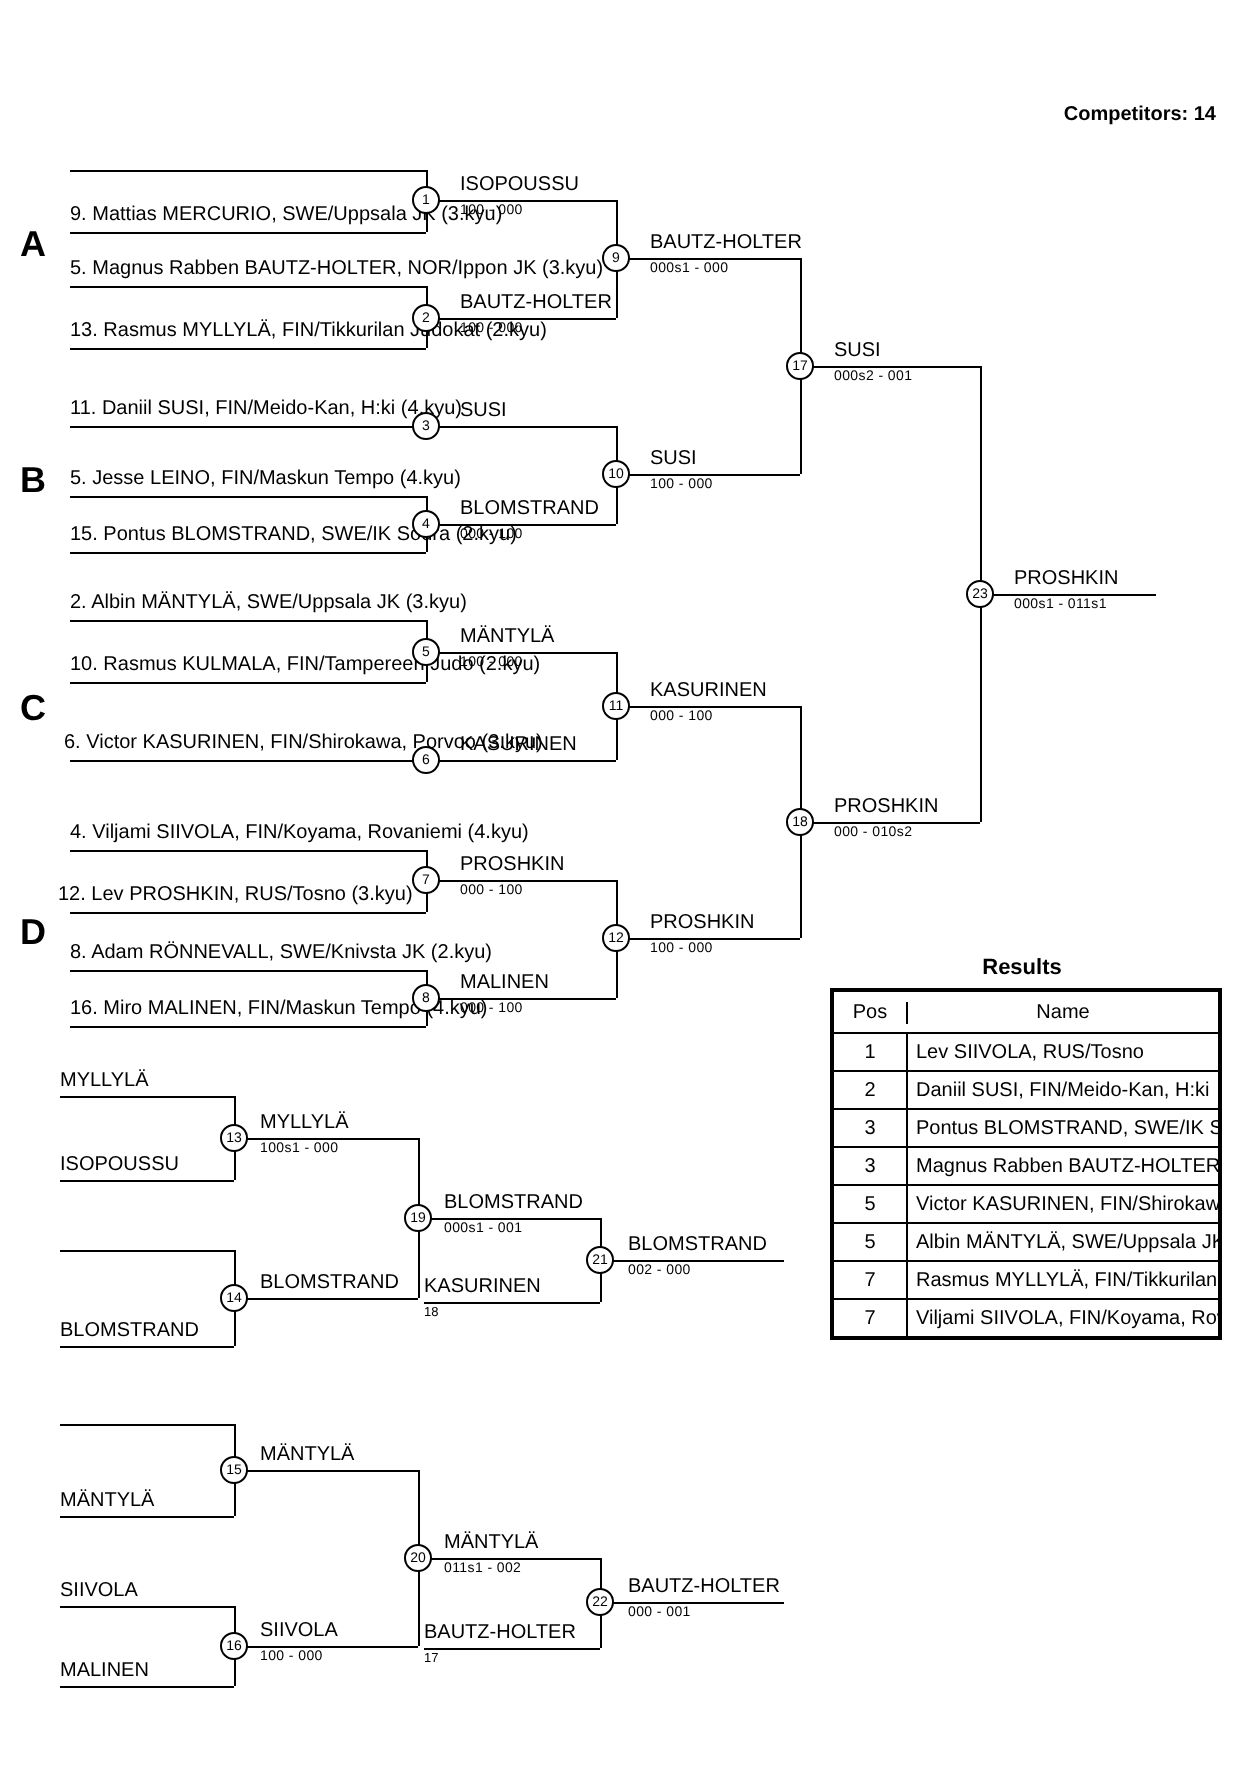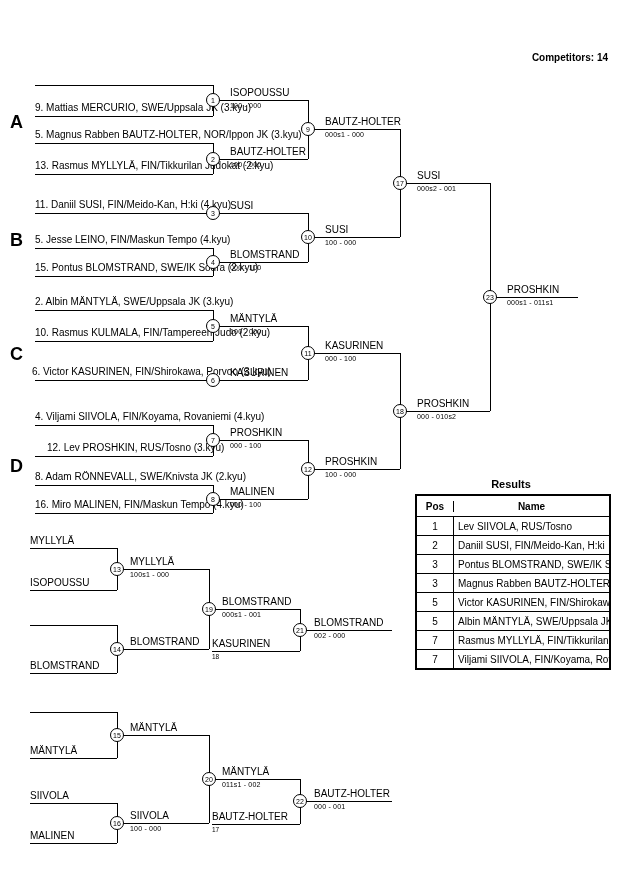--- a/index.html
+++ b/index.html
@@ -14,21 +14,21 @@
   .entry{position:absolute;font-size:10px;white-space:nowrap;}
   .wname{position:absolute;font-size:10px;white-space:nowrap;}
   .score{position:absolute;font-size:7px;white-space:nowrap;letter-spacing:.2px;}
   .ref{position:absolute;font-size:6.5px;}
   .circle{position:absolute;width:12px;height:12px;background:#fff;border:1px solid #000;
           border-radius:50%;display:flex;align-items:center;justify-content:center;
           font-size:7px;z-index:2;}
   .rtitle{position:absolute;left:415px;top:478px;width:192px;text-align:center;
           font-size:11px;font-weight:bold;}
   .rtable{position:absolute;left:415px;top:494px;width:192px;border:2px solid #000;background:#fff;}
-  .rhead{display:flex;height:20px;font-weight:bold;align-items:center;}
+  .rhead{display:flex;height:20px;font-weight:normal;align-items:center;}
   .rrow{display:flex;height:18px;border-top:1px solid #000;}
   .rpos{width:36px;flex:none;border-right:1px solid #000;display:flex;
         align-items:center;justify-content:center;font-size:10px;}
   .rname{flex:1;display:flex;align-items:center;padding-left:4px;font-size:10px;
          white-space:nowrap;overflow:hidden;}
   .rhead .rname{justify-content:center;padding-left:0;}
 </style>
 </head>
 <body>
 
@@ -87,21 +87,21 @@
   <div class="entry" style="left:35px;top:102px">9. Mattias MERCURIO, SWE/Uppsala JK (3.kyu)</div>
   <div class="entry" style="left:35px;top:129px">5. Magnus Rabben BAUTZ-HOLTER, NOR/Ippon JK (3.kyu)</div>
   <div class="entry" style="left:35px;top:160px">13. Rasmus MYLLYLÄ, FIN/Tikkurilan Judokat (2.kyu)</div>
   <div class="entry" style="left:35px;top:199px">11. Daniil SUSI, FIN/Meido-Kan, H:ki (4.kyu)</div>
   <div class="entry" style="left:35px;top:234px">5. Jesse LEINO, FIN/Maskun Tempo (4.kyu)</div>
   <div class="entry" style="left:35px;top:262px">15. Pontus BLOMSTRAND, SWE/IK Södra (2.kyu)</div>
   <div class="entry" style="left:35px;top:296px">2. Albin MÄNTYLÄ, SWE/Uppsala JK (3.kyu)</div>
   <div class="entry" style="left:35px;top:327px">10. Rasmus KULMALA, FIN/Tampereen Judo (2.kyu)</div>
   <div class="entry" style="left:32px;top:366px">6. Victor KASURINEN, FIN/Shirokawa, Porvoo (3.kyu)</div>
   <div class="entry" style="left:35px;top:411px">4. Viljami SIIVOLA, FIN/Koyama, Rovaniemi (4.kyu)</div>
-  <div class="entry" style="left:47px;top:442px">12. Lev PROSHKIN, RUS/Tosno (3.kyu)</div>
+  <div class="entry" style="left:29px;top:442px">12. Lev PROSHKIN, RUS/Tosno (3.kyu)</div>
   <div class="entry" style="left:35px;top:471px">8. Adam RÖNNEVALL, SWE/Knivsta JK (2.kyu)</div>
   <div class="entry" style="left:35px;top:499px">16. Miro MALINEN, FIN/Maskun Tempo (4.kyu)</div>
 
   <div class="wname" style="left:230px;top:87px">ISOPOUSSU</div>
   <div class="score" style="left:230px;top:102px">100 - 000</div>
   <div class="wname" style="left:230px;top:146px">BAUTZ-HOLTER</div>
   <div class="score" style="left:230px;top:161px">100 - 000</div>
   <div class="wname" style="left:230px;top:200px">SUSI</div>
   <div class="wname" style="left:230px;top:249px">BLOMSTRAND</div>
   <div class="score" style="left:230px;top:264px">000 - 100</div>

